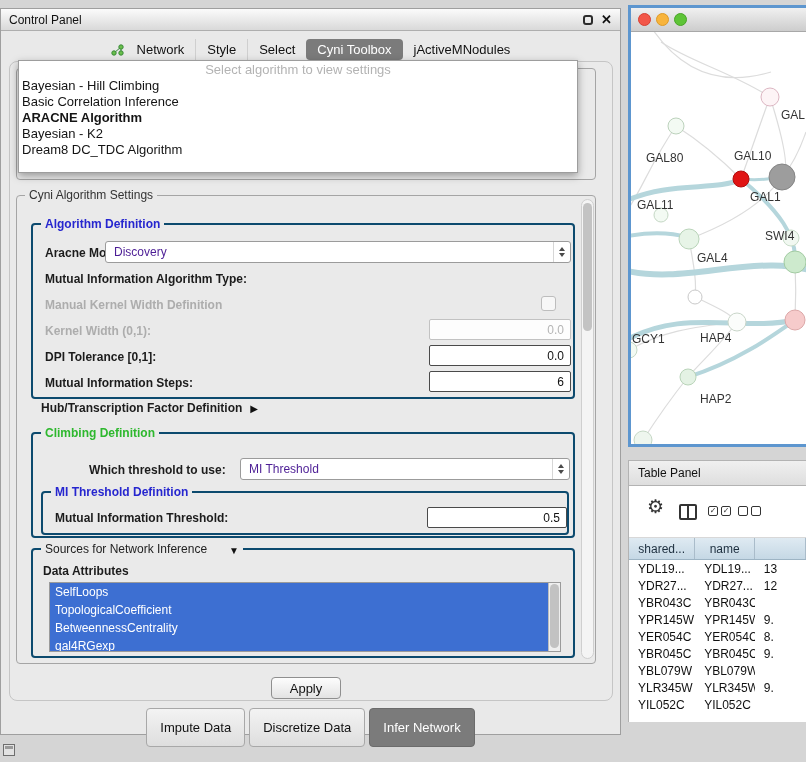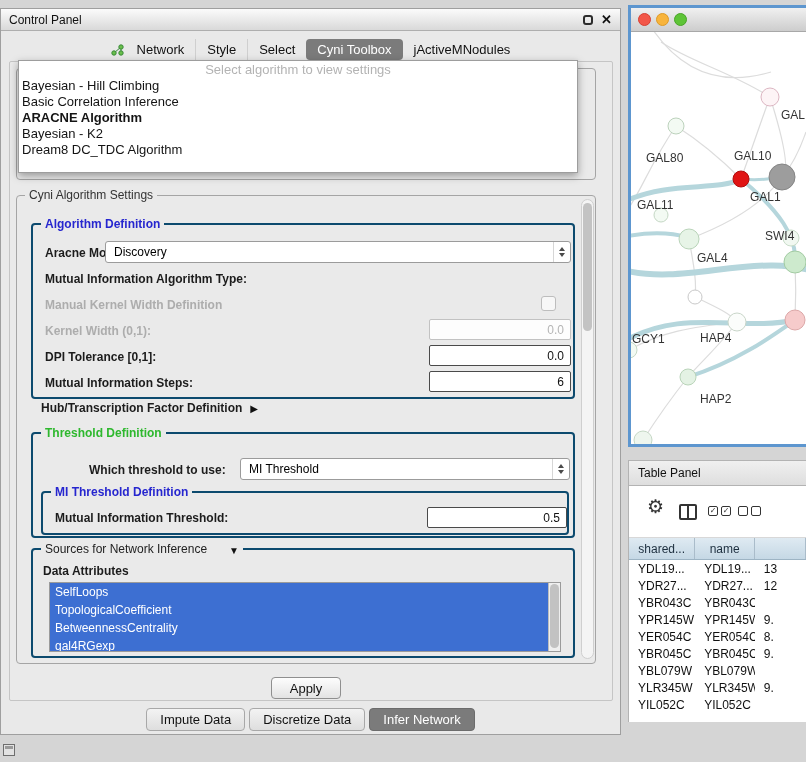--- a/index.html
+++ b/index.html
@@ -13,39 +13,39 @@
   .cp-tb-icons { margin-left:auto; display:flex; align-items:center; gap:8px; }
   .float-icon { width:10px; height:10px; border:2px solid #2c2c2c; border-radius:3px; }
   .close-icon { font-size:13px; font-weight:bold; color:#111; line-height:1; }
 
   .cp-tabs { position:absolute; top:29px; left:0; width:100%; height:23px; display:flex; justify-content:center; align-items:center; }
   .cp-tab { padding:3px 11px; font-size:13px; color:#111; border-left:1px solid #cfcfcf; display:flex; align-items:center; gap:13px; white-space:nowrap; }
   .cp-tab:first-child { border-left:none; }
   .cp-tab.selected { background:#7b7b7b; color:#fff; border-radius:4px; border-left:none; }
   .cp-tab.selected + .cp-tab { border-left:none; }
 
-  .cp-inner { position:absolute; left:8px; top:52px; width:604px; height:640px; border:1px solid #c5c5c5; border-radius:2px; background:#eaeaea; }
+  .cp-inner { position:absolute; left:8px; top:52px; width:604px; height:640px; border:1px solid #c5c5c5; border-radius:8px; background:#eaeaea; }
 
   .hidden-group { position:absolute; left:6px; top:6px; width:580px; height:112px; border:1px solid #a5a5a5; border-radius:4px; }
 
   .settings-group { position:absolute; left:6px; top:133px; width:580px; height:469px; border:1px solid #a5a5a5; border-radius:4px; }
   .gtitle { position:absolute; top:-8px; left:8px; background:#eaeaea; padding:0 4px; font-size:12px; color:#333; white-space:nowrap; }
   .gtitle.blue  { color:#2626cf; font-weight:bold; }
   .gtitle.green { color:#2eb82e; font-weight:bold; }
 
   .subgroup { position:absolute; border:2px solid #0c4a6e; border-radius:4px; }
   .alg-def   { left:14px; top:27px;  width:544px; height:176px; }
   .thr-group { left:14px; top:236px; width:544px; height:106px; }
   .mi-group  { left:8px;  top:57px;  width:528px; height:44px;  }
   .src-group { left:14px; top:352px; width:544px; height:110px; }
 
   .flabel { position:absolute; font-weight:bold; font-size:12px; color:#1c1c1c; white-space:nowrap; }
   .flabel.disabled { color:#adadad; }
 
-  .combo { position:absolute; background:#fff; border:1px solid #9b9b9b; border-radius:3px; display:flex; align-items:center; font-size:12px; padding-left:8px; color:#000000; }
+  .combo { position:absolute; background:#fff; border:1px solid #9b9b9b; border-radius:3px; display:flex; align-items:center; font-size:12px; padding-left:8px; color:#4c1d95; }
   .combo .spin { margin-left:auto; width:17px; height:100%; display:flex; flex-direction:column; align-items:center; justify-content:center; gap:2px; border-left:1px solid #d6d6d6; }
   .tri-up   { width:0; height:0; border-left:3.5px solid transparent; border-right:3.5px solid transparent; border-bottom:4px solid #4a4a4a; }
   .tri-down { width:0; height:0; border-left:3.5px solid transparent; border-right:3.5px solid transparent; border-top:4px solid #4a4a4a; }
 
   .tfield { position:absolute; background:#fff; border:1px solid #4a4a4a; border-radius:2px; font-size:12px; display:flex; align-items:center; justify-content:flex-end; padding-right:6px; color:#111; }
   .tfield.disabled { border-color:#c2c2c2; color:#b5b5b5; background:#fdfdfd; }
 
   .checkbox { position:absolute; width:15px; height:15px; border:1px solid #bdbdbd; border-radius:3px; background:#f7f7f7; }
 
   .hub-row { position:absolute; left:24px; top:205px; display:flex; align-items:center; gap:8px; }
@@ -57,21 +57,21 @@
   .attr-item { width:500px; height:18px; line-height:18px; padding-left:5px; background:#3d6fd2; color:#fff; font-size:12px; white-space:nowrap; }
   .list-scroll { position:absolute; right:0; top:0; width:12px; height:100%; background:#efefef; border-left:1px solid #bdbdbd; }
   .list-thumb { position:absolute; left:1px; top:1px; width:9px; height:64px; background:#c2c2c2; border-radius:5px; }
 
   .sg-scroll { position:absolute; top:3px; right:1px; width:13px; height:460px; background:#f4f4f4; border:1px solid #cfcfcf; border-radius:7px; }
   .sg-thumb  { position:absolute; top:3px; left:1px; width:9px; height:128px; background:#c3c3c3; border-radius:5px; }
 
   .apply-btn { position:absolute; left:261px; top:615px; width:70px; height:22px; background:linear-gradient(#fdfdfd,#e3e3e3); border:1px solid #8f8f8f; border-radius:4px; font-size:13px; display:flex; align-items:center; justify-content:center; color:#111; }
 
   .cp-bottom-tabs { position:absolute; top:699px; left:0; width:100%; display:flex; justify-content:center; gap:4px; }
-  .b-tab { padding:3px 13px; font-size:13px; background:linear-gradient(#f3f3f3,#dedede); border:1px solid #a8a8a8; border-radius:4px; color:#111; white-space:nowrap; }
+  .b-tab { padding:11px 13px; font-size:13px; background:linear-gradient(#f3f3f3,#dedede); border:1px solid #a8a8a8; border-radius:4px; color:#111; white-space:nowrap; }
   .b-tab.selected { background:#7b7b7b; color:#fff; border-color:#6c6c6c; }
 
   
   .popup { position:absolute; left:18px; top:60px; width:560px; height:113px; background:#fff; border:1px solid #9d9d9d; box-shadow:0 3px 8px rgba(0,0,0,0.35); z-index:50; font-size:13px; }
   .popup-placeholder { height:17px; line-height:17px; text-align:center; color:#b3b3b3; }
   .popup-item { height:16px; line-height:16px; padding-left:3px; color:#141414; white-space:nowrap; }
   .popup-item.bold { font-weight:bold; }
 
   
   .net-window { position:absolute; left:628px; top:5px; width:200px; height:442px; border:3px solid #5d96cf; background:#fff; z-index:8; }
@@ -183,21 +183,21 @@
             <span>6</span>
           </div>
         </div>
 
         <div class="hub-row">
           <span class="flabel" style="position:static;">Hub/Transcription Factor Definition</span>
           <span class="tri-glyph">▶</span>
         </div>
 
         <div class="subgroup thr-group">
-          <span class="gtitle green">Threshold Definition</span>
+          <span class="gtitle green">Climbing Definition</span>
 
           <span class="flabel" style="left:56px; top:29px;">Which threshold to use:</span>
           <div class="combo" style="left:207px; top:24px; width:330px; height:22px;">
             <span>MI Threshold</span>
             <span class="spin">
                 <span class="tri-up"></span>
                 <span class="tri-down"></span>
               </span>
           </div>
 

